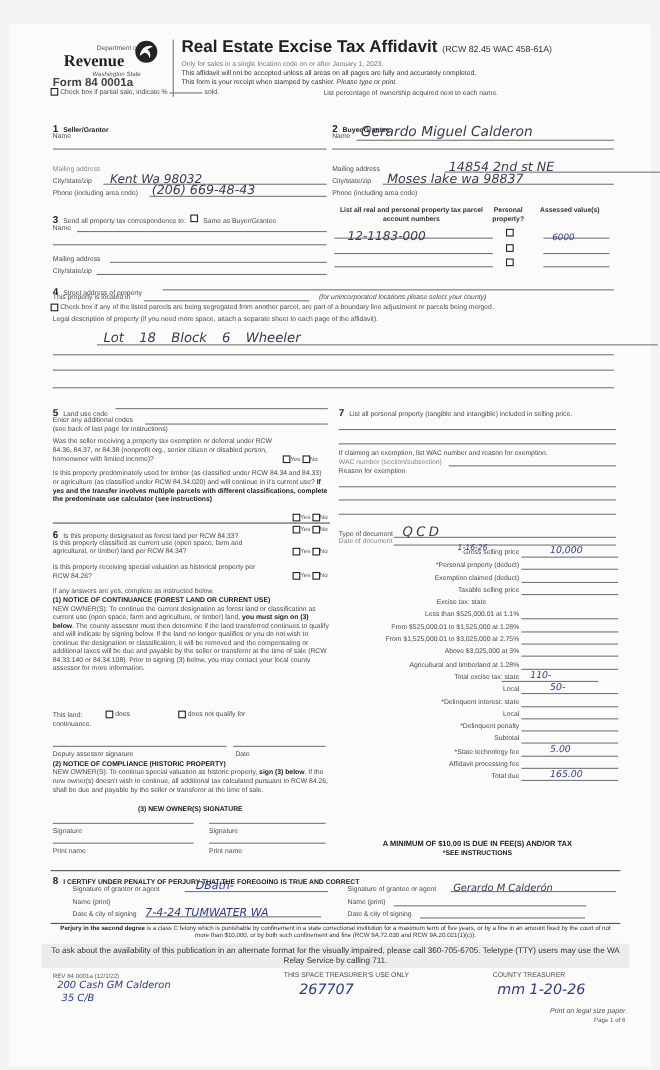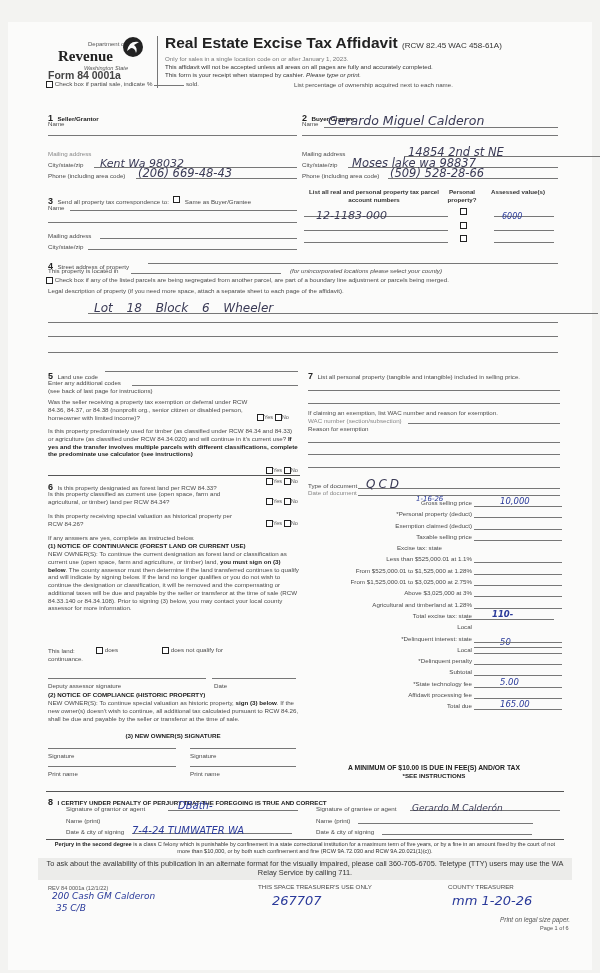--- a/index.html
+++ b/index.html
@@ -80,23 +80,20 @@
   <div class="line" style="left:294px;top:113px;width:256px;"></div>
   <div class="abs small" style="left:294px;top:128px;">Mailing address</div>
   <div class="line" style="left:348px;top:120px;width:202px;height:15px;margin-left:48px;">
     <span class="hw" style="font-size:11.5px;margin-left:4px;">14854 2nd st NE</span>
   </div>
   <div class="abs small" style="left:294px;top:139px;">City/state/zip</div>
   <div class="line" style="left:340px;top:131px;width:210px;height:15px;">
     <span class="hw" style="font-size:11.5px;margin-left:4px;white-space:nowrap;">Moses lake wa 98837</span>
   </div>
   <div class="abs small" style="left:294px;top:150px;">Phone (including area code)</div>
-  <div class="line" style="left:380px;top:141px;width:170px;height:16px;">
-    <span class="hw" style="font-size:11.5px;margin-left:2px;">(509) 528-28-66</span>
-  </div>
 
   <div class="abs" style="left:40px;top:168px;white-space:nowrap;">
     <span class="secnum">3</span>
     <span class="small">Send all property tax correspondence to:</span>
     <span class="cb"></span>
     <span class="small">Same as Buyer/Grantee</span>
   </div>
   <div class="abs small" style="left:40px;top:182px;">Name</div>
   <div class="line" style="left:62px;top:181px;width:227px;height:8px;"></div>
   <div class="line" style="left:40px;top:200px;width:249px;"></div>
@@ -296,27 +293,27 @@
           </span>
         </div>
         <div style="position: relative; height: 11.3px;">
           <span class="small" style="position: absolute; left: 0px; width: 164px; text-align: right; top: 2px; white-space: nowrap;">Agricultural and timberland at 1.28%</span>
           <span style="position: absolute; left: 166px; width: 88px; height: 10px; top: 0px; border-bottom: 0.8px solid rgb(119, 119, 119);">
             <span class="hwb" style="position: absolute; left: 26px; bottom: 0px; font-size: 8.5px; white-space: nowrap;"></span>
           </span>
         </div>
         <div style="position: relative; height: 11.3px;">
           <span class="small" style="position: absolute; left: 0px; width: 164px; text-align: right; top: 2px; white-space: nowrap;">Total excise tax: state</span>
-          <span style="position: absolute; left: 158px; width: 88px; height: 10px; top: 0px; border-bottom: 0.8px solid rgb(119, 119, 119); font-weight: bold;">
+          <span style="position: absolute; left: 148px; width: 88px; height: 10px; top: 0px; border-bottom: 0.8px solid rgb(119, 119, 119);">
             <span class="hwb" style="position: absolute; left: 26px; bottom: 0px; font-size: 8.5px; white-space: nowrap;">110-</span>
           </span>
         </div>
         <div style="position: relative; height: 11.3px;">
           <span class="small" style="position: absolute; left: 0px; width: 164px; text-align: right; top: 2px; white-space: nowrap;">Local</span>
-          <span style="position: absolute; left: 166px; width: 88px; height: 10px; top: 17px; border-bottom: 0.8px solid rgb(119, 119, 119); text-decoration: underline;">
+          <span style="position: absolute; left: 166px; width: 88px; height: 10px; top: 0px; border-bottom: 0.8px solid rgb(119, 119, 119); text-decoration: underline;">
             <span class="hwb" style="position: absolute; left: 26px; bottom: 0px; font-size: 8.5px; white-space: nowrap;">50-</span>
           </span>
         </div>
         <div style="position: relative; height: 11.3px;">
           <span class="small" style="position: absolute; left: 0px; width: 164px; text-align: right; top: 2px; white-space: nowrap;">*Delinquent interest: state</span>
           <span style="position: absolute; left: 166px; width: 88px; height: 10px; top: 0px; border-bottom: 0.8px solid rgb(119, 119, 119);">
             <span class="hwb" style="position: absolute; left: 26px; bottom: 0px; font-size: 8.5px; white-space: nowrap;"></span>
           </span>
         </div>
         <div style="position: relative; height: 11.3px;">

